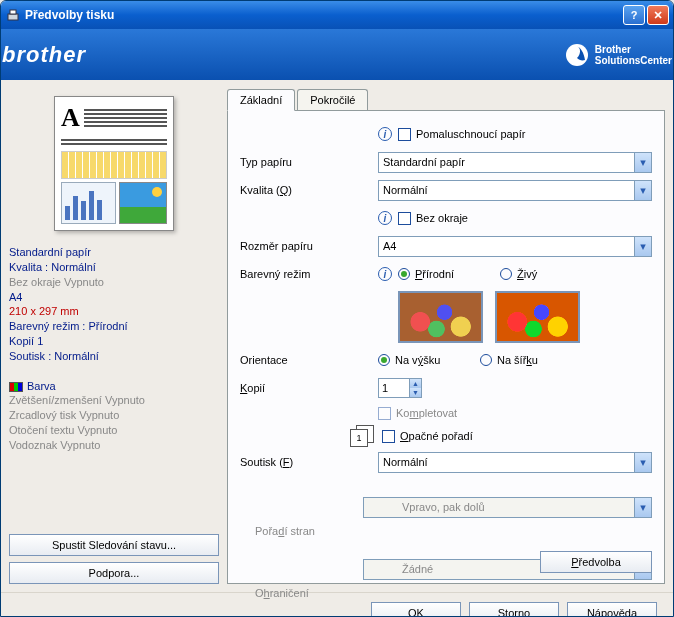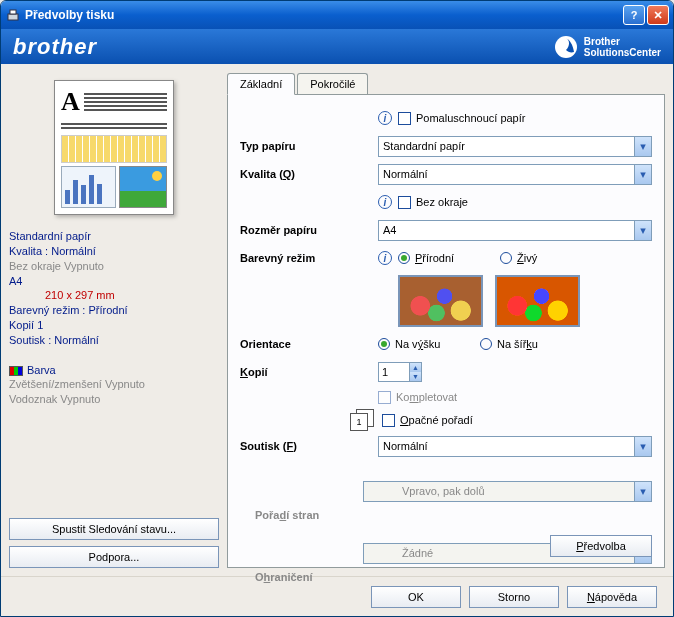--- a/index.html
+++ b/index.html
@@ -4,50 +4,50 @@
 <style>
 * { box-sizing: border-box; margin: 0; padding: 0; font-family: "Tahoma", sans-serif; font-size: 11px; }
 body { background: #e8e8e8; }
 .window { width: 674px; height: 617px; background: #fff; border: 1px solid #003c74; position: relative; border-radius: 6px 6px 0 0; overflow: hidden; }
 .titlebar { height: 28px; background: linear-gradient(to bottom, #3a8de8 0%, #0a5fce 50%, #0851b6 100%); color: #fff; display: flex; align-items: center; padding: 0 4px; }
 .titlebar-icon { width: 16px; height: 16px; margin-right: 4px; display:flex;align-items:center;justify-content:center;}
 .titlebar-text { flex: 1; font-weight: bold; font-size: 12px; }
 .titlebtn { width: 22px; height: 20px; margin-left: 2px; border-radius: 3px; display: flex; align-items: center; justify-content: center; font-weight: bold; color: #fff; border: 1px solid #fff; }
 .helpbtn { background: linear-gradient(to bottom,#5aa3f0,#2a6fd0); }
 .closebtn { background: linear-gradient(to bottom,#f07a5a,#d03a1a); }
-.brandbar { height: 35px; background: linear-gradient(to bottom,#2a78d8,#0a50b0); display: flex; align-items: center; padding: 0 12px; justify-content: space-between; }
+.brandbar { height: 51px; background: linear-gradient(to bottom,#2a78d8,#0a50b0); display: flex; align-items: center; padding: 0 1px; justify-content: space-between; }
 .brother-logo { color: #fff; font-size: 22px; font-weight: bold; font-style: italic; letter-spacing:1px; }
 .sc-logo { color: #fff; font-weight: bold; text-align: left; display:flex; align-items:center; gap:6px; }
 .sc-logo small{ display:block; line-height:1.1; font-size:10px;}
 .body { display: flex; height: calc(100% - 28px - 35px - 40px); padding: 8px; gap: 8px; background:#efece7;}
 .leftcol { width: 210px; display: flex; flex-direction: column; align-items: center; }
 .preview { width: 120px; height: 135px; border: 1px solid #888; background: #fff; margin: 8px 0 14px 0; box-shadow: 2px 2px 4px rgba(0,0,0,.25); padding:6px; display:flex; flex-direction:column; gap:3px;}
 .pv-a { display:flex; gap:4px;}
 .pv-a .big-a{ font-size:26px; font-weight:bold; font-family:serif;}
 .pv-lines{ flex:1; display:flex;flex-direction:column; gap:2px; justify-content:center;}
 .pv-lines div{ height:2px;background:#555;}
 .pv-bar{height:28px;background:repeating-linear-gradient(to right,#f7d96b 0 6px,#fff 6px 7px);border:1px solid #ccc;}
 .pv-row{display:flex;gap:3px;height:42px;}
 .pv-chart{flex:1;background:#eef4fb;border:1px solid #9ab;position:relative;display:flex;align-items:flex-end;gap:3px;padding:3px;}
 .pv-chart div{ width:5px;background:#4a74c0;}
 .pv-photo{flex:1;background:linear-gradient(to bottom,#3a9be0 60%,#3fa83a 60%);border:1px solid #888;position:relative;}
 .pv-sun{position:absolute;right:4px;top:4px;width:10px;height:10px;background:#ffd040;border-radius:50%;}
 .status { width: 100%; color: #001a8a; line-height: 1.35; }
 .status .gray { color: #888; }
-.status .red { color: #c00000; margin-left: 36px; }
+.status .red { color: #c00000; }
 .color-swatch { display: inline-block; width: 14px; height: 10px; background: linear-gradient(to right,#d00 33%,#0c0 33% 66%,#00d 66%); border:1px solid #555; vertical-align: middle; margin-right: 4px; }
 .leftbtns { margin-top: auto; width: 100%; display: flex; flex-direction: column; gap: 6px; }
 .btn { height: 22px; border: 1px solid #7a95b8; border-radius: 0; background: linear-gradient(to bottom,#fff,#e8ecf2); text-align: center; line-height: 20px; cursor: pointer; }
 .rightcol { flex: 1; position: relative;}
 .tabs { display: flex; }
 .tab { padding: 4px 12px; border: 1px solid #919b9c; border-bottom: none; border-radius: 3px 3px 0 0; margin-right: 2px; background:#f5f4ef; position:relative; top:1px;}
 .tab.active { background: #fcfcfe; z-index:3; border-bottom:1px solid #fcfcfe;}
 .tabpanel { border: 1px solid #919b9c; background: #fcfcfe; padding: 10px 12px 12px 12px; position:relative; height: calc(100% - 22px);}
 .row { display: flex; align-items: center; min-height: 26px; margin-bottom: 2px; }
-.row .lbl { width: 138px; color: #000; font-weight: bold; }
+.row .lbl { width: 138px; color: #000; }
 .row .lbl.gray{ color:#888; padding-left:15px;width:123px;margin-top:48px;}
 .info-i { width:14px;height:14px;border-radius:50%;border:1px solid #2a5db0;color:#2a5db0;font-style:italic;font-weight:bold;display:inline-flex;align-items:center;justify-content:center;font-size:10px;margin-right:6px;}
 .chk { width:13px;height:13px;border:1px solid #1c4c9c;background:#fff;display:inline-block;margin-right:5px;vertical-align:middle;}
 .radio{ width:12px;height:12px;border:1px solid #1c4c9c;border-radius:50%;display:inline-flex;align-items:center;justify-content:center;margin-right:5px;vertical-align:middle;}
 .radio.checked::after{content:"";width:6px;height:6px;background:#39a82f;border-radius:50%;}
 .sel { flex:1; height:21px; border:1px solid #7f9db9; background:#fff; display:flex; align-items:center; padding:0 4px; position:relative;}
 .sel.disabled{ color:#888; background:#f4f4f0;padding-left:38px;}
 .sel .arrow{ position:absolute; right:0; top:0; width:17px; height:100%; background:linear-gradient(to bottom,#cfe3fb,#a9c8ef); border-left:1px solid #7f9db9; display:flex;align-items:center;justify-content:center;color:#2a5db0;}
 .thumb{ width:85px; height:52px; border:2px solid #7a95b8; margin-right:12px; display:flex;align-items:center;justify-content:center; position:relative; cursor:pointer; overflow:hidden;}
 .thumb-inner{width:100%;height:100%;background:linear-gradient(135deg,#e26b3a 0 30%,#f0d24a 30% 55%,#5aa2de 55% 80%,#4ab05a 80% 100%);}
@@ -130,20 +130,22 @@
         <div>Kvalita : Normální</div>
         <div class="gray">Bez okraje Vypnuto</div>
         <div>A4</div>
         <div class="red">210 x 297 mm</div>
         <div>Barevný režim : Přírodní</div>
         <div>Kopií 1</div>
         <div>Soutisk : Normální</div>
         <br>
         <div><span class="color-swatch"></span><span>Barva</span></div>
         <div class="gray">Zvětšení/zmenšení Vypnuto</div>
+        <div class="gray">Zrcadlový tisk Vypnuto</div>
+        <div class="gray">Otočení textu Vypnuto</div>
         <div class="gray">Vodoznak Vypnuto</div>
       </div>
       <div class="leftbtns">
         <div class="btn">Spustit Sledování stavu...</div>
         <div class="btn">Podpora...</div>
       </div>
     </div>
 
     <div class="rightcol">
       <div class="tabs">
@@ -257,21 +259,21 @@
         </div>
         <div class="row">
           <span class="lbl gray">O<span class="u">h</span>raničení</span>
           <div class="sel disabled">
               <span>Žádné</span>
               <span class="arrow">▾</span>
             </div>
         </div>
 
         <div style="position:absolute; bottom:10px; right:12px;">
-          <div class="btn" style="width:102px;"><span class="u">P</span>ředvolba</div>
+          <div class="btn" style="width:112px;"><span class="u">P</span>ředvolba</div>
         </div>
       </div>
     </div>
   </div>
 
   <div class="bottombar">
     <div class="btn">OK</div>
     <div class="btn">Storno</div>
     <div class="btn"><span class="u">N</span>ápověda</div>
   </div>

